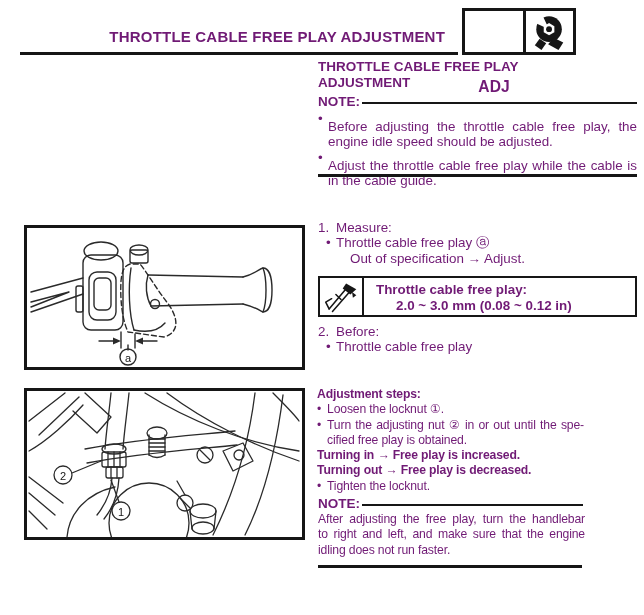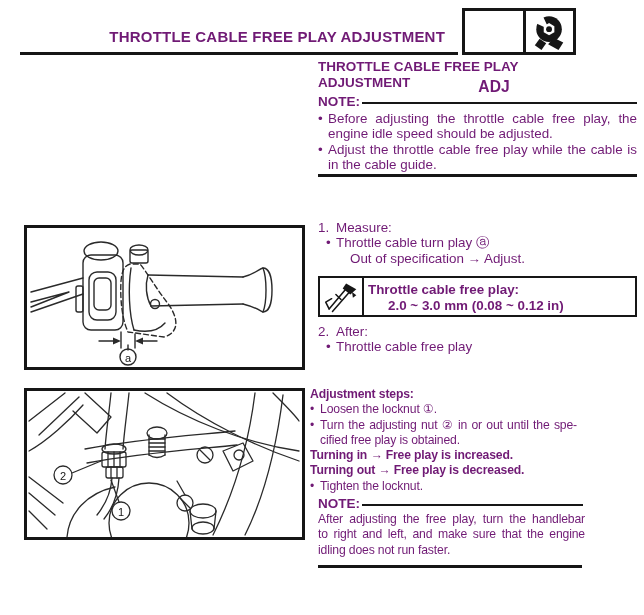--- a/index.html
+++ b/index.html
@@ -17,31 +17,31 @@
   #badge .cell-r{flex:1;display:flex;align-items:center;justify-content:center;}
   
   .col{left:318px;width:319px;}
   .bold{font-weight:bold;}
   .sec-h{font-size:13.5px;font-weight:bold;line-height:15.5px;}
   .noterow{display:flex;align-items:center;}
   .noterow .lbl{font-size:13.5px;font-weight:bold;margin-right:2px;white-space:nowrap;}
   .noterow .ln{flex:1;height:2.5px;background:#161616;margin-top:3px;}
   .body{font-size:13.4px;line-height:15.3px;}
   .body-sm{font-size:12.2px;line-height:15.3px;letter-spacing:-0.15px;}
-  .just{text-align:justify;}
+  .just{text-align:justify;margin-top:8px;}
   .jline{text-align:justify;-moz-text-align-last:justify;text-align-last:justify;}
   .b{display:flex;}
   .b .mk{width:10px;flex:none;}
   .b .tx{flex:1;}
   .numrow{display:flex;}
   .numrow .n{width:18px;flex:none;}
   .ind{margin-left:32px;}
   #specbox{left:318px;top:276px;width:319px;height:41px;border:2.5px solid #161616;box-sizing:border-box;display:flex;align-items:stretch;}
   #specbox .ic{width:42px;border-right:2.5px solid #161616;display:flex;align-items:center;justify-content:center;}
-  #specbox .sp{flex:1;padding:4px 0 0 4px;font-size:13.4px;font-weight:bold;line-height:15.5px;}
+  #specbox .sp{flex:1;padding:4px 0 0 12px;font-size:13.4px;font-weight:bold;line-height:15.5px;}
   
   .figbox{border:3px solid #161616;box-sizing:border-box;background:#fff;}
   #fig1{left:24px;top:225px;width:281px;height:145px;}
   #fig2{left:24px;top:388px;width:281px;height:152px;}
   svg text{font-family:"Liberation Sans","DejaVu Sans",sans-serif;}
 </style>
 </head>
 <body>
 
 <div id="page">
@@ -90,21 +90,21 @@
 
   <div class="abs col rule" style="top:174px;"></div>
 
   <div class="abs col body" style="top:220px;">
     <div class="numrow">
       <span class="n">1.</span>
       <span>Measure:</span>
     </div>
     <div class="b" style="margin-left:8px;">
       <span class="mk">•</span>
-      <span class="tx">Throttle cable turn play ⓐ</span>
+      <span class="tx">Throttle cable free play ⓐ</span>
     </div>
     <div class="ind">Out of specification → Adjust.</div>
   </div>
 
   <div class="abs" id="specbox">
     <div class="ic">
       <svg width="34" height="32" viewBox="0 0 40 36">
         <g stroke="#161616" stroke-width="1.8" fill="none" stroke-linecap="round" stroke-linejoin="round">
           <path d="M27,7 L6,32"></path>
           <path d="M31,11 L10,35"></path>
@@ -117,29 +117,29 @@
     </div>
     <div class="sp">
       <div>Throttle cable free play:</div>
       <div style="margin-left:20px;">2.0 ~ 3.0 mm (0.08 ~ 0.12 in)</div>
     </div>
   </div>
 
   <div class="abs col body" style="top:324px;">
     <div class="numrow">
       <span class="n">2.</span>
-      <span>After:</span>
+      <span>Before:</span>
     </div>
     <div class="b" style="margin-left:8px;">
       <span class="mk">•</span>
       <span class="tx">Throttle cable free play</span>
     </div>
   </div>
 
-  <div class="abs body-sm" style="left:310px;top:387px;width:267px;">
+  <div class="abs body-sm" style="left:317px;top:387px;width:267px;">
     <div class="bold">Adjustment steps:</div>
     <div class="b">
       <span class="mk">•</span>
       <span class="tx">Loosen the locknut ①.</span>
     </div>
     <div class="b">
       <span class="mk">•</span>
       <span class="tx">
         <span class="jline" style="display:block;">Turn the adjusting nut ② in or out until the spe-</span>
         <span style="display:block;">cified free play is obtained.</span>

